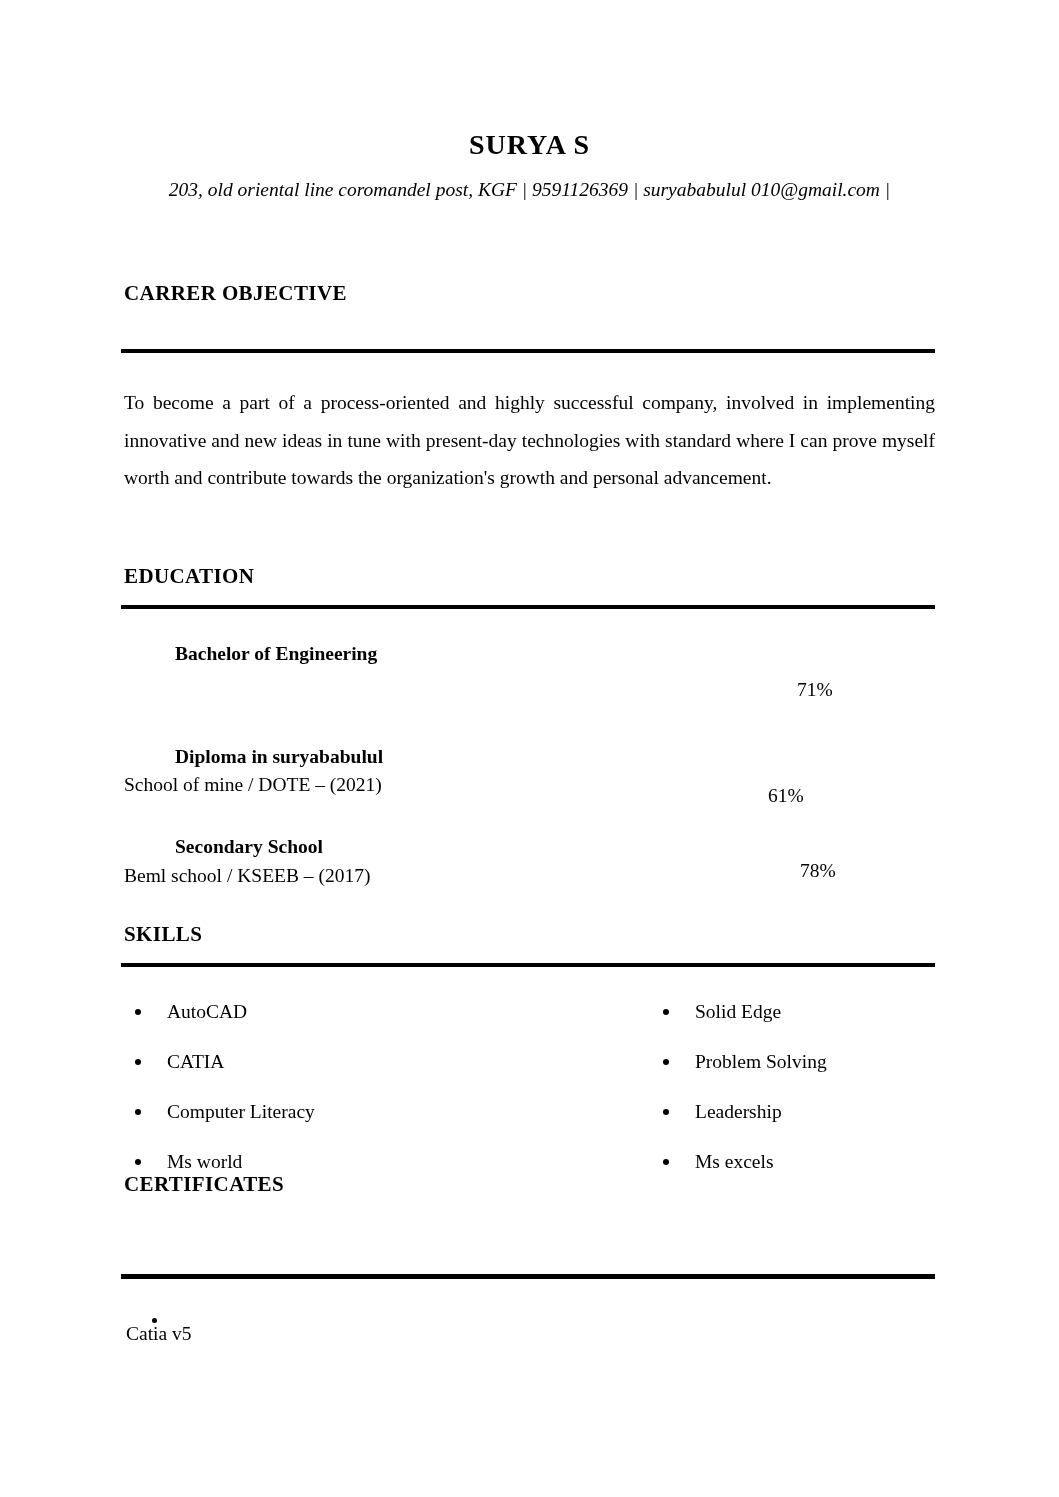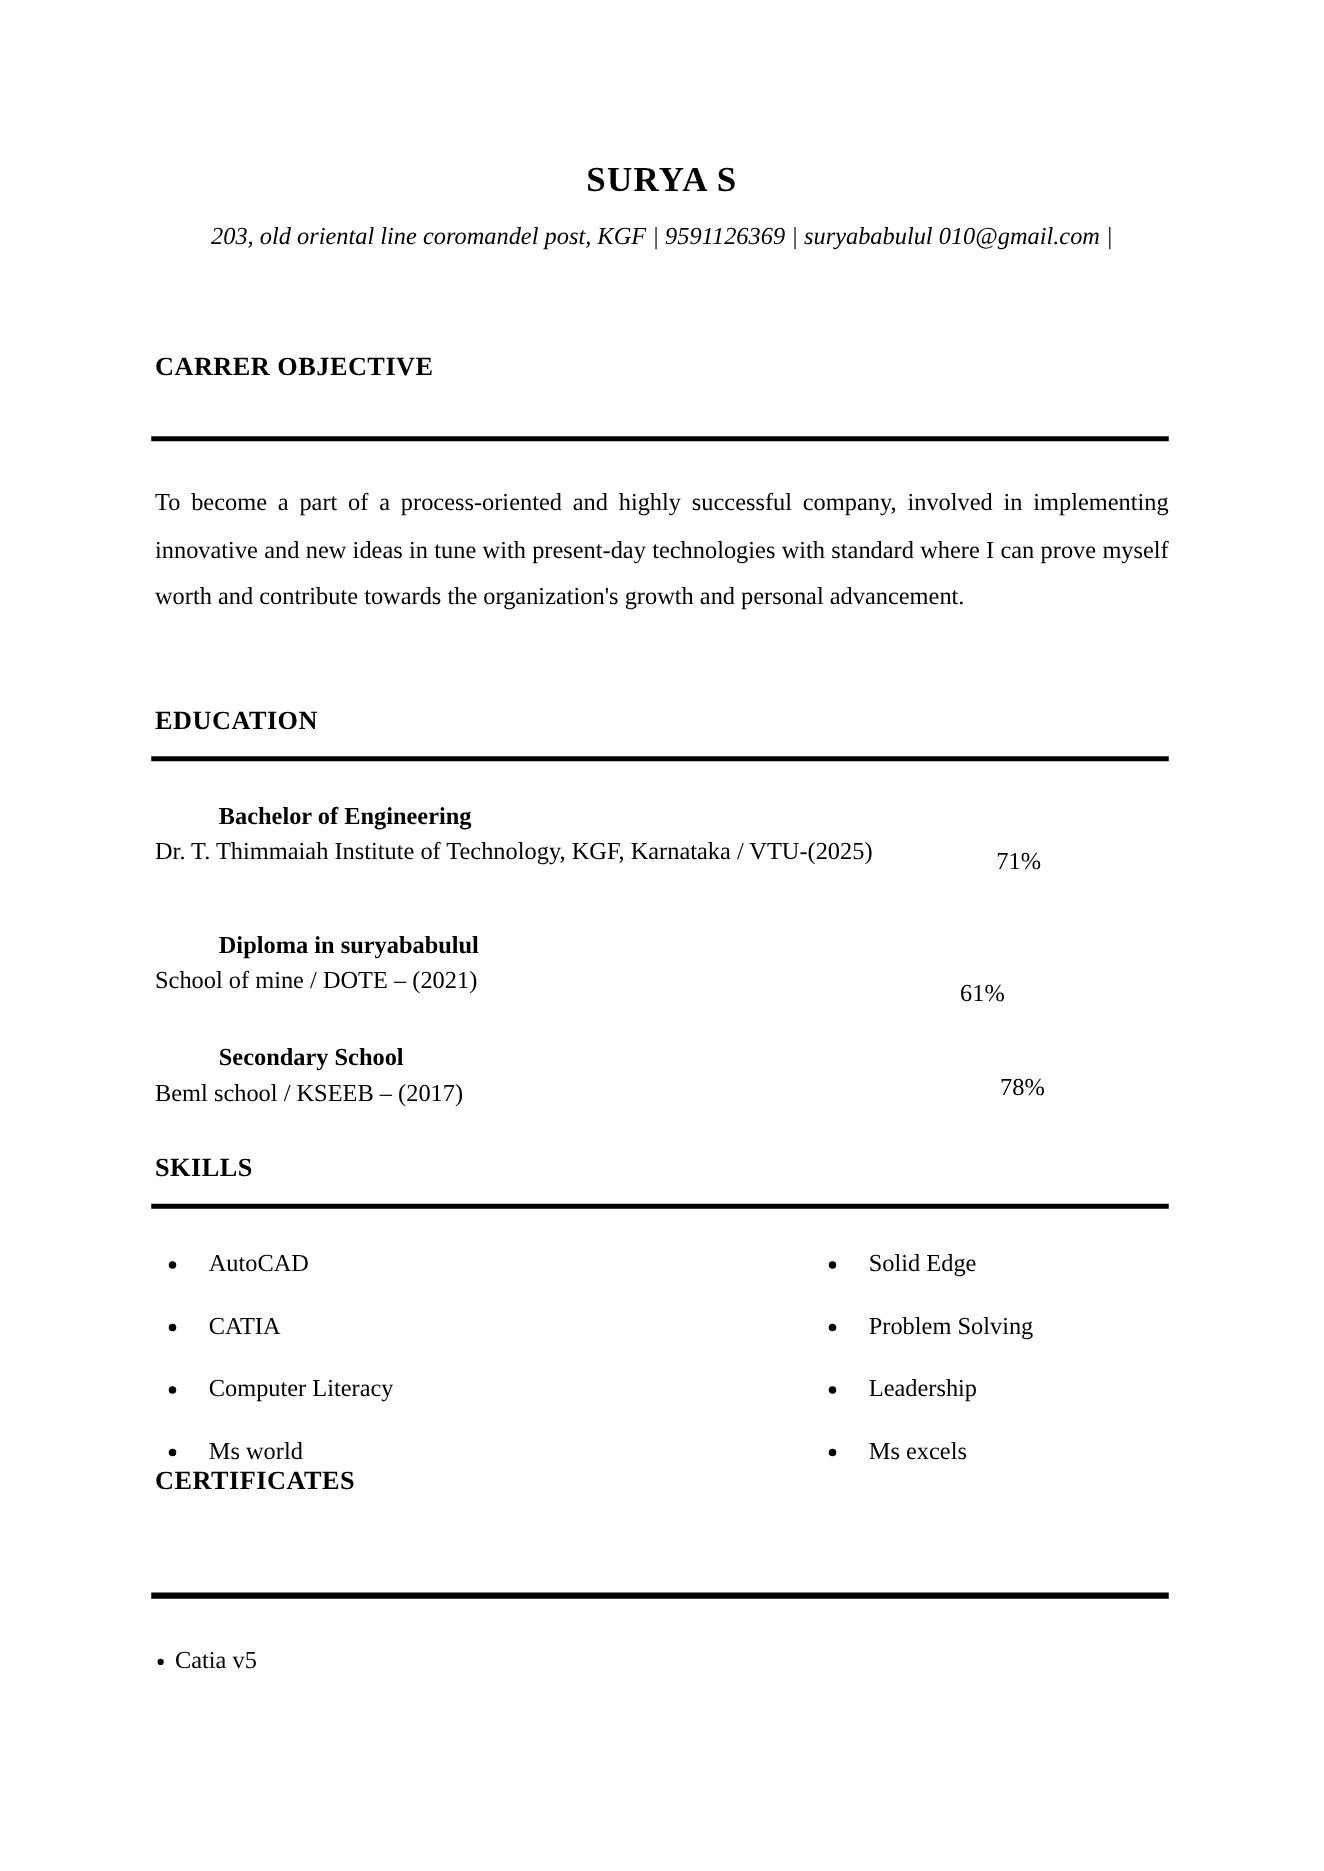--- a/index.html
+++ b/index.html
@@ -109,20 +109,21 @@
     flex: 0 0 auto;
     margin-right: 26px;
   }
 
   .cert-item {
     top: 1318px; left: 126px;
     display: flex;
     align-items: center;
     font-size: 19.5px;
     line-height: 1.15;
+    flex-direction: column;
   }
   .cert-item .dot {
     width: 5px; height: 5px;
     margin-right: 9px;
   }
 </style>
 </head>
 <body>
 
 <div class="page">
@@ -133,21 +134,20 @@
   </div>
 
   <h2 class="abs section-heading h-objective">CARRER OBJECTIVE</h2>
   <div class="abs rule rule-1"></div>
   <p class="abs objective-body">To become a part of a process-oriented and highly successful company, involved in implementing innovative and new ideas in tune with present-day technologies with standard where I can prove myself worth and contribute towards the organization's growth and personal advancement.</p>
 
   <h2 class="abs section-heading h-education">EDUCATION</h2>
   <div class="abs rule rule-2"></div>
 
   <div class="abs edu-degree edu1-degree">Bachelor of Engineering</div>
-  <div class="abs edu-inst edu1-inst">Dr. T. Thimmaiah Institute of Technology, KGF, Karnataka / VTU-(2025)</div>
   <div class="abs edu-score edu1-score">71%</div>
 
   <div class="abs edu-degree edu2-degree">Diploma in suryababulul</div>
   <div class="abs edu-inst edu2-inst">School of mine / DOTE – (2021)</div>
   <div class="abs edu-score edu2-score">61%</div>
 
   <div class="abs edu-degree edu3-degree">Secondary School</div>
   <div class="abs edu-inst edu3-inst">Beml school / KSEEB – (2017)</div>
   <div class="abs edu-score edu3-score">78%</div>
 

